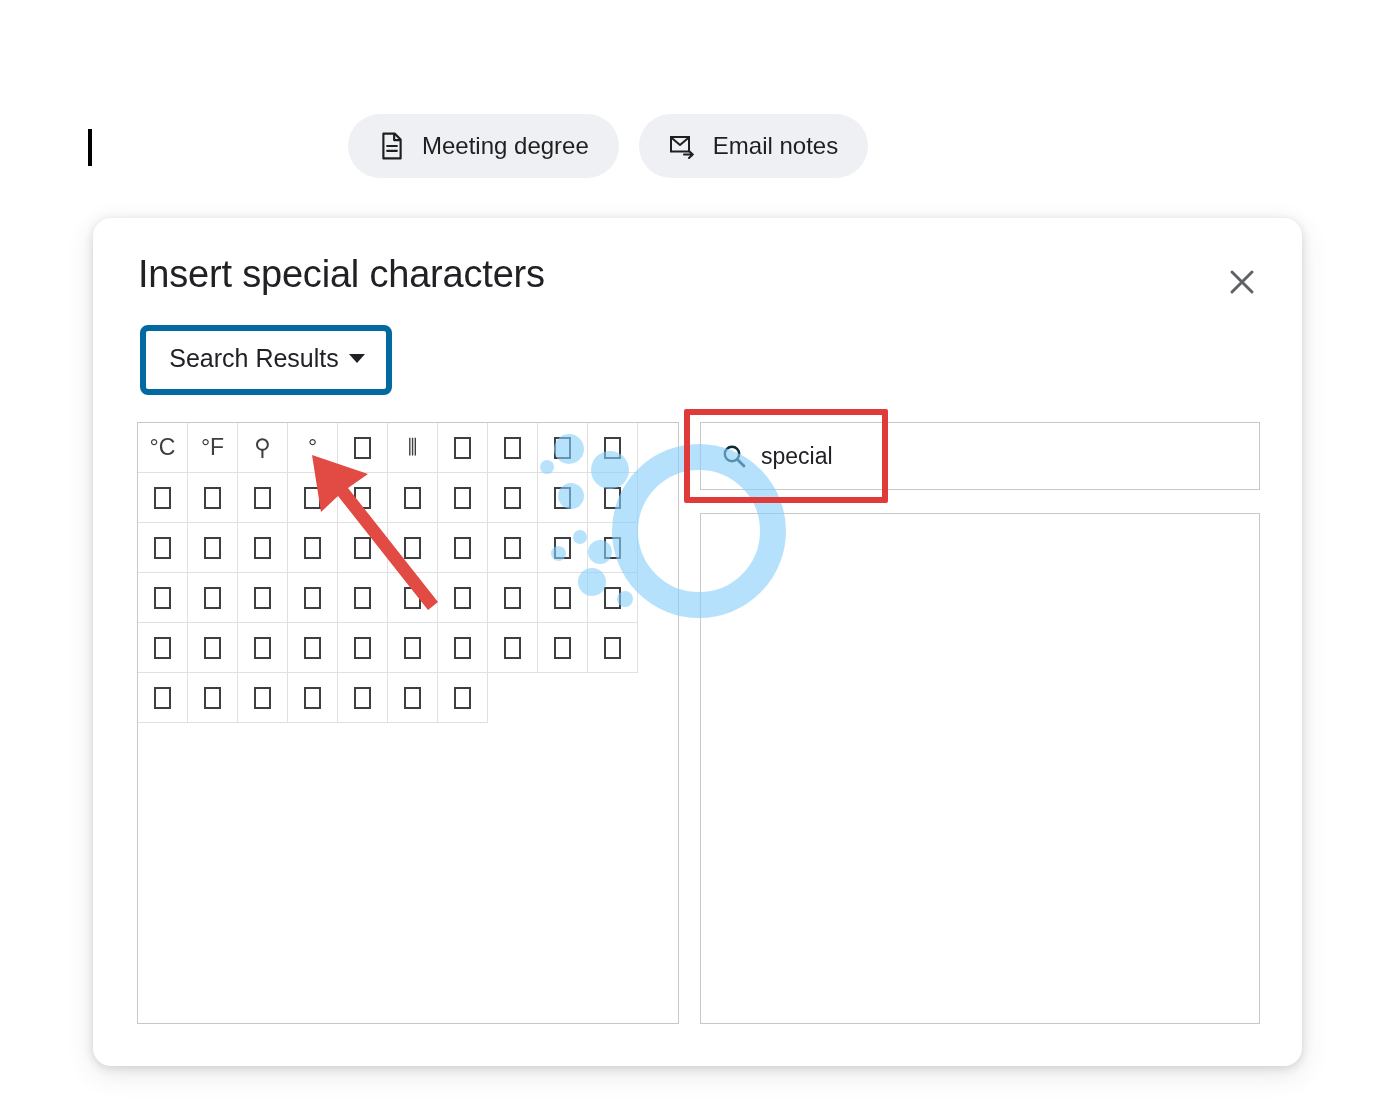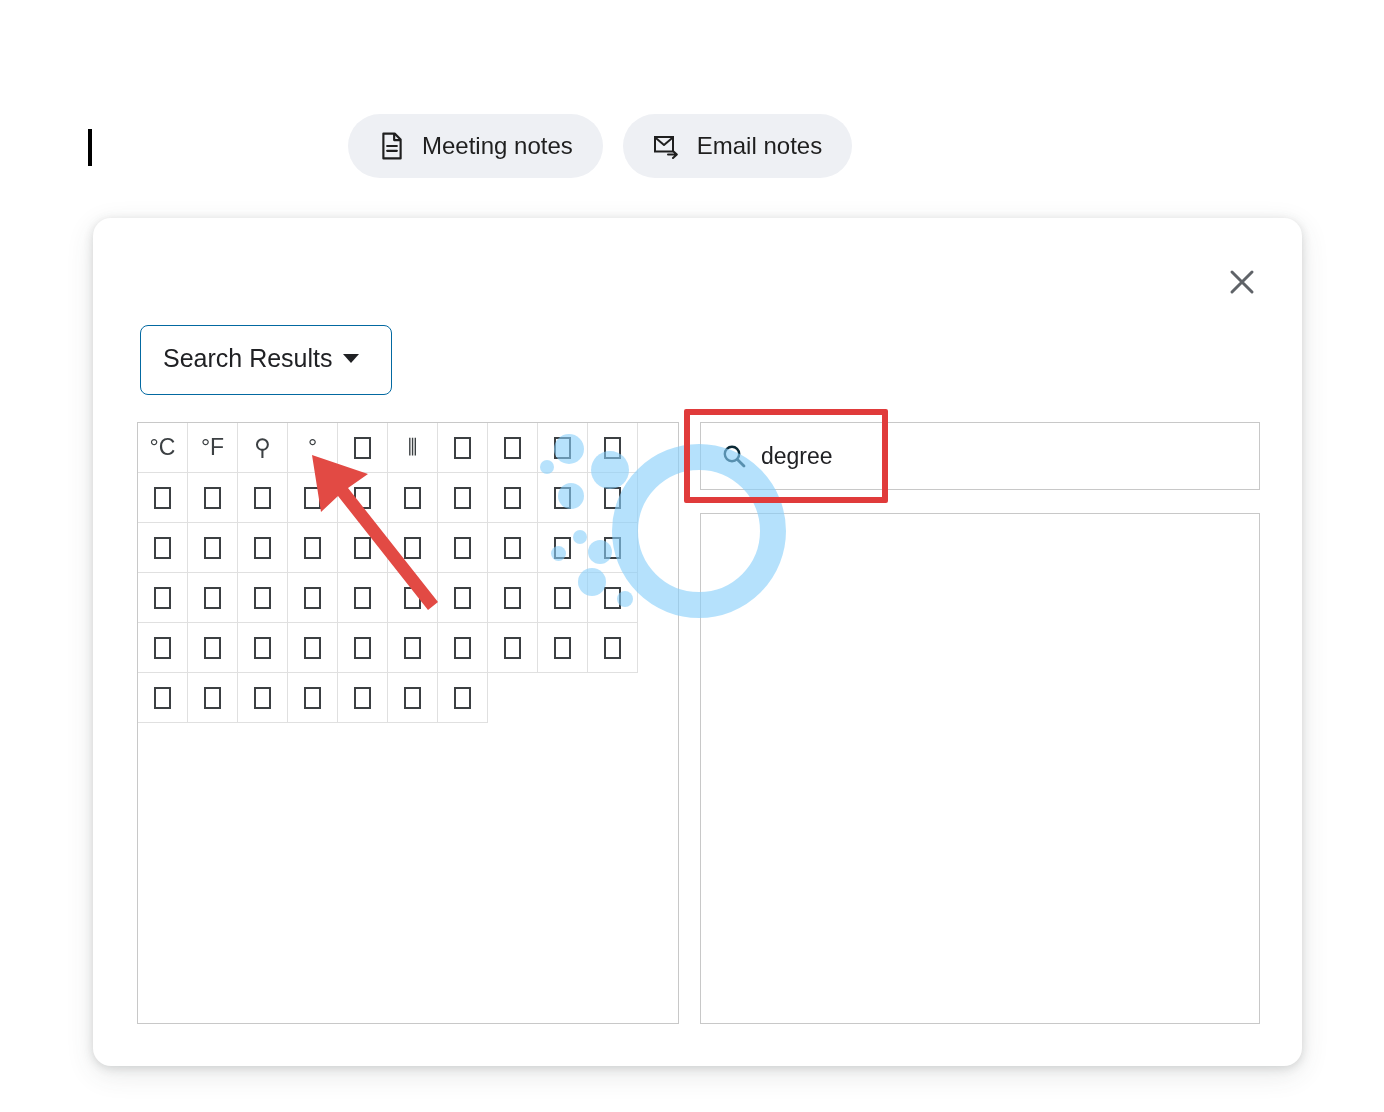--- a/index.html
+++ b/index.html
@@ -52,23 +52,23 @@
     width: 44px; height: 44px;
     display: flex; align-items: center; justify-content: center;
     background: transparent; border: none; cursor: pointer;
   }
   .close-btn svg { display: block; }
 
   
   .cat-select {
     position: absolute; left: 47px; top: 107px;
     width: 252px; height: 70px;
-    border: 1px solid #0369a1; border-radius: 8px;
-    background: #fff;
-    display: flex; align-items: center; justify-content: flex-start;
+    border: 6px solid #0369a1; border-radius: 8px;
+    background: #fff;
+    display: flex; align-items: center; justify-content: center;
     padding: 0 20px 4px 22px;
     cursor: pointer;
   }
   .cat-select .cat-label { font-size: 25px; color: #202124; }
   .cat-select .caret-tri {
     width: 0; height: 0;
     border-left: 8px solid transparent;
     border-right: 8px solid transparent;
     border-top: 9px solid #202124;
     margin-left: 10px;
@@ -152,38 +152,39 @@
 
   <div class="chip-row">
     <div class="chip">
       <span class="chip-ico">
         <svg width="26" height="28" viewBox="0 0 24 26" fill="none">
           <path d="M4 1.5h10.5L20 7v17.5H4z" stroke="#1f1f1f" stroke-width="2" stroke-linejoin="round"></path>
           <path d="M14 1.5V7.5H20" stroke="#1f1f1f" stroke-width="2" stroke-linejoin="round"></path>
           <path d="M7.5 13h9M7.5 17.5h9" stroke="#1f1f1f" stroke-width="2" stroke-linecap="round"></path>
         </svg>
       </span>
-      <span>Meeting notes</span>
+      <span>Meeting degree</span>
     </div>
 
     <div class="chip">
       <span class="chip-ico">
         <svg width="28" height="26" viewBox="0 0 28 26" fill="none">
           <rect x="2" y="4" width="18" height="14.5" stroke="#1f1f1f" stroke-width="2"></rect>
           <path d="M2.5 4.8L11 12l8.5-7.2" stroke="#1f1f1f" stroke-width="2" stroke-linejoin="round"></path>
           <path d="M15 21.5h8.5M20 18l3.8 3.5L20 25" stroke="#1f1f1f" stroke-width="2" stroke-linecap="round" stroke-linejoin="round"></path>
         </svg>
       </span>
       <span>Email notes</span>
     </div>
 
   </div>
 
   <div class="dialog">
 
+    <div class="dialog-title">Insert special characters</div>
 
     <button class="close-btn">
       <span>
         <svg width="30" height="30" viewBox="0 0 30 30" fill="none">
           <path d="M5 5L25 25M25 5L5 25" stroke="#5f6368" stroke-width="3" stroke-linecap="round"></path>
         </svg>
       </span>
     </button>
 
     <div class="cat-select">
@@ -264,21 +265,21 @@
     </div>
 
     <div class="right-panel">
       <div class="search-wrap">
         <span class="s-ico">
           <svg width="26" height="26" viewBox="0 0 26 26" fill="none">
             <circle cx="11" cy="11" r="7.2" stroke="#0b2a36" stroke-width="2.4"></circle>
             <path d="M16.4 16.4L23 23" stroke="#0b2a36" stroke-width="2.8" stroke-linecap="round"></path>
           </svg>
         </span>
-        <span class="search-value">degree</span>
+        <span class="search-value">special</span>
       </div>
 
       <div class="result-box">
         <span></span>
       </div>
     </div>
   </div>
 
   <div class="overlay">
 

